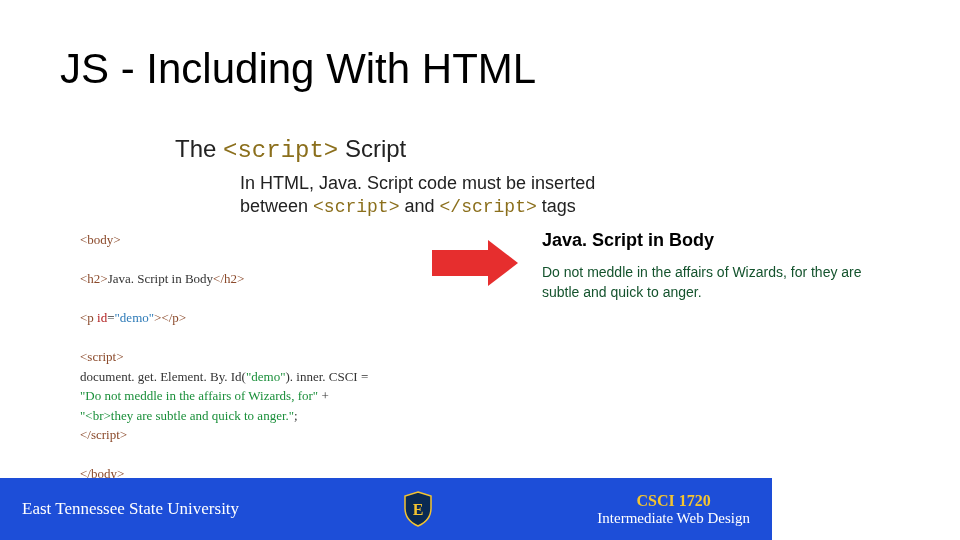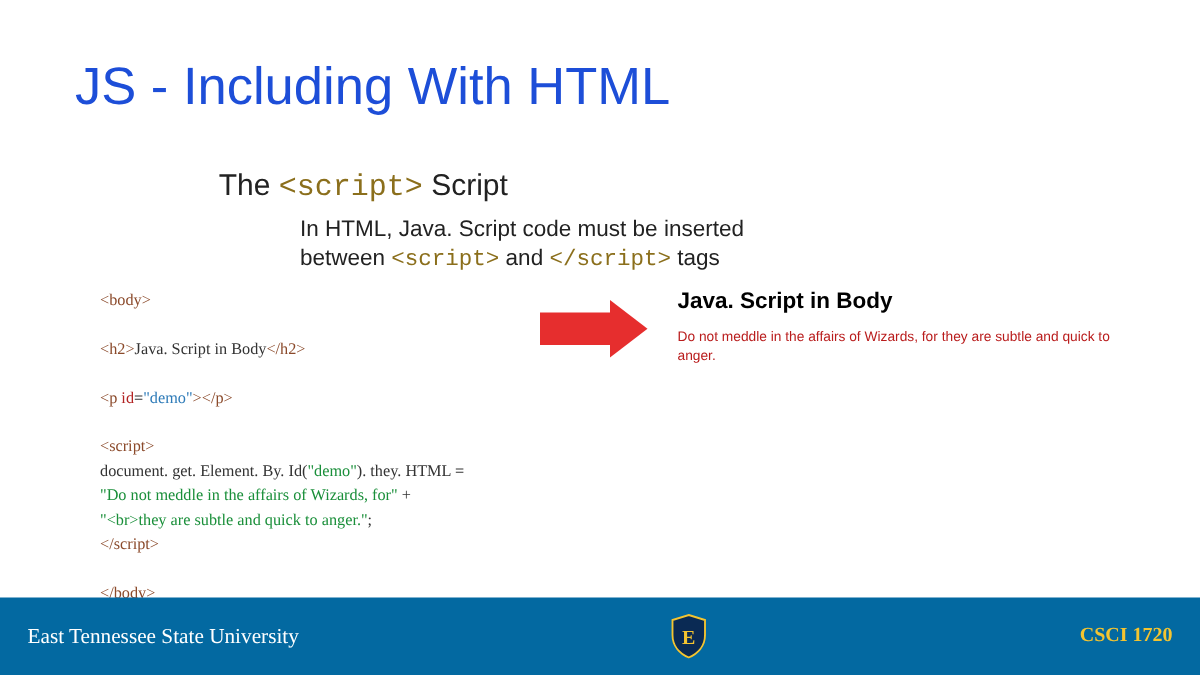--- a/index.html
+++ b/index.html
@@ -1,39 +1,39 @@
 <!DOCTYPE html>
 <html><head>
 <meta charset="utf-8">
 <style>
   * { margin: 0; padding: 0; box-sizing: border-box; }
   html, body { width: 960px; height: 540px; font-family: "Segoe UI", Arial, sans-serif; background: #fff; overflow: hidden; }
   .slide { position: relative; width: 960px; height: 540px; }
-  .title { position: absolute; left: 60px; top: 45px; font-size: 42px; font-weight: 400; color: #1d4ed8; }
+  .title { position: absolute; left: 60px; top: 45px; font-size: 42px; font-weight: 400; color: #000000; }
   .subtitle { position: absolute; left: 175px; top: 135px; font-size: 24px; color: #222; }
   .subtitle .mono { font-family: "Courier New", monospace; color: #8B6F1C; }
   .desc { position: absolute; left: 240px; top: 172px; width: 530px; font-size: 18px; color: #222; line-height: 1.25; }
   .desc .mono { font-family: "Courier New", monospace; color: #8B6F1C; }
 
   .code-block { position: absolute; left: 80px; top: 230px; font-family: Liberation Serif, serif; font-size: 13px; line-height: 1.5; color: #333; }
   .tag { color: #8B4A2B; }
   .attr { color: #B22222; text-align: right; }
   .val  { color: #2E7BB8; }
   .str  { color: #1A8F3A; }
   .js   { color: #333; }
 
   .arrow { position: absolute; left: 432px; top: 240px; width: 88px; height: 46px; }
   .arrow .shaft { position: absolute; left: 0; top: 10px; width: 58px; height: 26px; background: #E62E2E; }
   .arrow .head { position: absolute; left: 56px; top: 0; width: 0; height: 0; border-top: 23px solid transparent; border-bottom: 23px solid transparent; border-left: 30px solid #E62E2E; }
 
   .render { position: absolute; left: 542px; top: 230px; width: 350px; }
   .render-title { font-family: Arial, sans-serif; font-size: 18px; font-weight: bold; color: #000; margin-bottom: 12px; }
-  .render-text { font-family: Arial, sans-serif; font-size: 11px; color: #b91c1c; line-height: 1.4; }
+  .render-text { font-family: Arial, sans-serif; font-size: 14px; color: #14532d; line-height: 1.4; }
 
-  .footer { position: absolute; left: 0; bottom: 0; width: 960px; height: 62px; background: #0369a1; display: flex; align-items: center; justify-content: space-between; padding: 0 22px; color: #fff; }
+  .footer { position: absolute; left: 0; bottom: 0; width: 772px; height: 62px; background: #1d4ed8; display: flex; align-items: center; justify-content: space-between; padding: 0 22px; color: #fff; }
   .footer-left { display: flex; flex-direction: column; font-family: "Times New Roman", Georgia, serif; }
   .footer-left .line1 { font-size: 17px; }
   .footer-left .line2 { font-size: 15px; }
   .footer-center { display: flex; align-items: center; justify-content: center; }
   .shield { width: 30px; height: 36px; position: relative; }
   .footer-right { display: flex; flex-direction: column; align-items: center; font-family: "Times New Roman", Georgia, serif; }
   .footer-right .line1 { color: #F4C430; font-size: 16px; font-weight: bold; }
   .footer-right .line2 { font-size: 15px; }
 </style>
 </head>
@@ -52,21 +52,21 @@
 </div>
 
 <div class="code-block">
   <div><span class="tag">&lt;body&gt;</span></div>
   <div>&nbsp;</div>
   <div><span class="tag">&lt;h2&gt;</span><span>Java. Script in Body</span><span class="tag">&lt;/h2&gt;</span></div>
   <div>&nbsp;</div>
   <div><span class="tag">&lt;p </span><span class="attr">id</span><span>=</span><span class="val">"demo"</span><span class="tag">&gt;</span><span class="tag">&lt;/p&gt;</span></div>
   <div>&nbsp;</div>
   <div><span class="tag">&lt;script&gt;</span></div>
-  <div><span class="js">document. get. Element. By. Id(</span><span class="str">"demo"</span><span class="js">). they. HTML =</span></div>
+  <div><span class="js">document. get. Element. By. Id(</span><span class="str">"demo"</span><span class="js">). inner. CSCI =</span></div>
   <div><span class="str">"Do not meddle in the affairs of Wizards, for"</span><span class="js"> +</span></div>
   <div><span class="str">"&lt;br&gt;they are subtle and quick to anger."</span><span class="js">;</span></div>
   <div><span class="tag">&lt;/script&gt;</span></div>
   <div>&nbsp;</div>
   <div><span class="tag">&lt;/body&gt;</span></div>
 </div>
 
 <div class="arrow">
   <div class="shaft"></div>
   <div class="head"></div>
@@ -82,16 +82,17 @@
     <span class="line1">East Tennessee State University</span>
   </div>
   <div class="footer-center">
     <svg class="shield" viewBox="0 0 30 36">
       <path d="M15 1 L28 5 V17 C28 26 22 32 15 35 C8 32 2 26 2 17 V5 Z" fill="#0A2A54" stroke="#F4C430" stroke-width="1.5"></path>
       <text x="15" y="24" text-anchor="middle" font-family="Georgia, serif" font-size="16" fill="#F4C430" font-weight="bold">E</text>
     </svg>
   </div>
   <div class="footer-right">
     <span class="line1">CSCI 1720</span>
+    <span class="line2">Intermediate Web Design</span>
   </div>
 </div>
 
 </div>
 
 </body></html>

